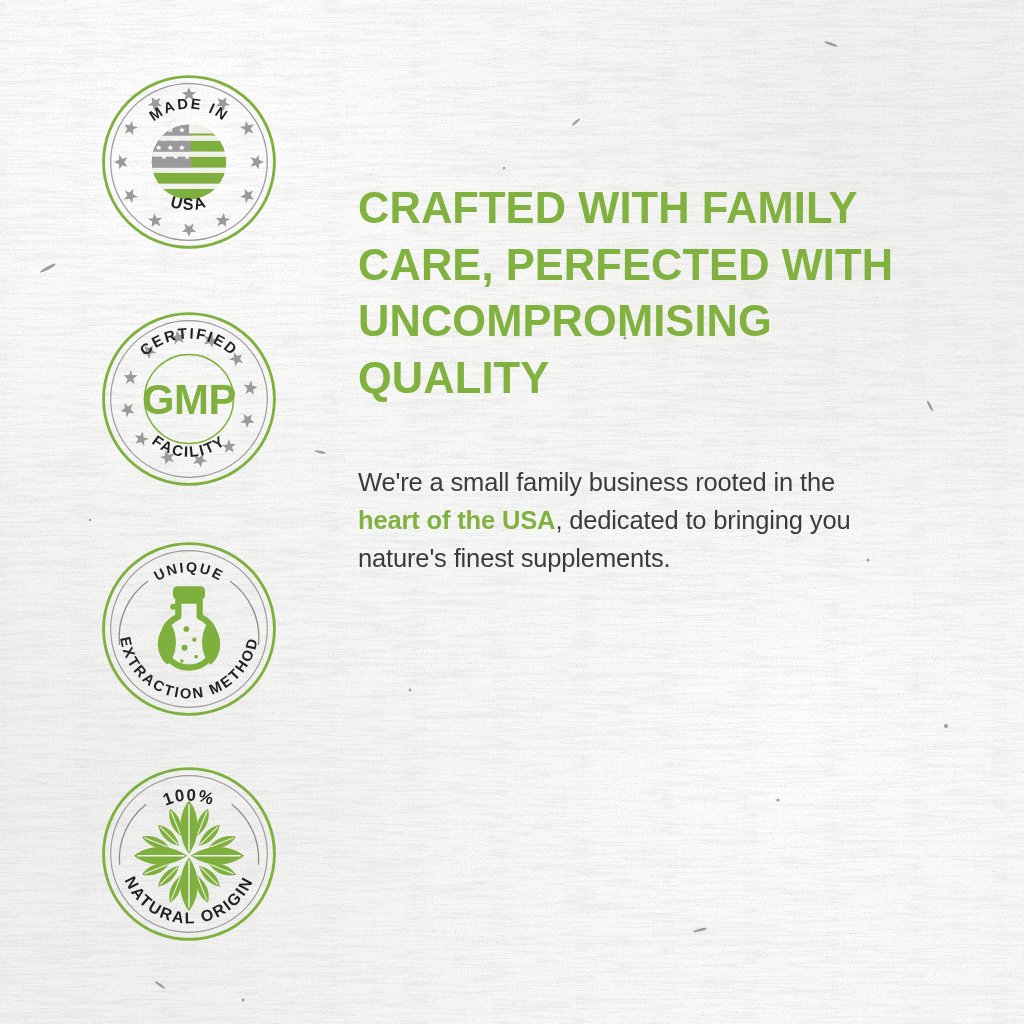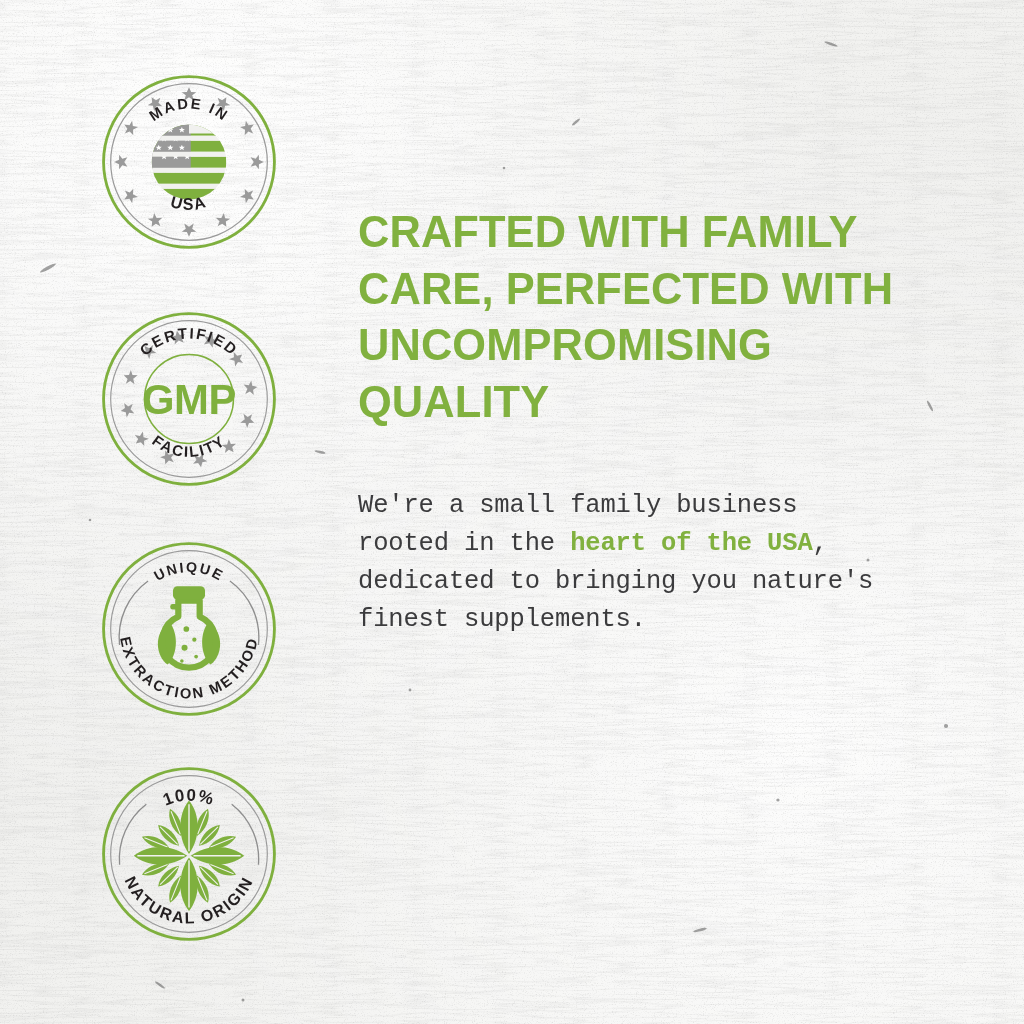--- a/index.html
+++ b/index.html
@@ -41,40 +41,40 @@
   #badge-gmp          { top: 310px; }
   #badge-extraction   { top: 540px; }
   #badge-natural      { top: 765px; }
 
   .badge svg { display: block; width: 100%; height: 100%; }
 
   
   #content {
     position: absolute;
     left: 358px;
-    top: 204px;
+    top: 180px;
     width: 560px;
   }
   #headline {
     margin: 0;
     color: #81b13f;
     font-family: "Liberation Sans", sans-serif;
     font-weight: 700;
     font-size: 45px;
     line-height: 1.26;
     letter-spacing: 0.1px;
     text-transform: uppercase;
     transform: scaleX(0.965);
     transform-origin: left top;
     white-space: pre-line;
   }
   .para {
     margin: 0;
     color: #3b3b3d;
-    font-family: Liberation Mono, monospace;
+    font-family: Liberation Sans, sans-serif;
     font-weight: 400;
     font-size: 25.5px;
     line-height: 38px;
     letter-spacing: -0.15px;
     max-width: 530px;
   }
   #para-1 { margin-top: 56px; }
   #para-2 { margin-top: 36px; max-width: 545px; }
   .hl {
     color: #81b13f;

